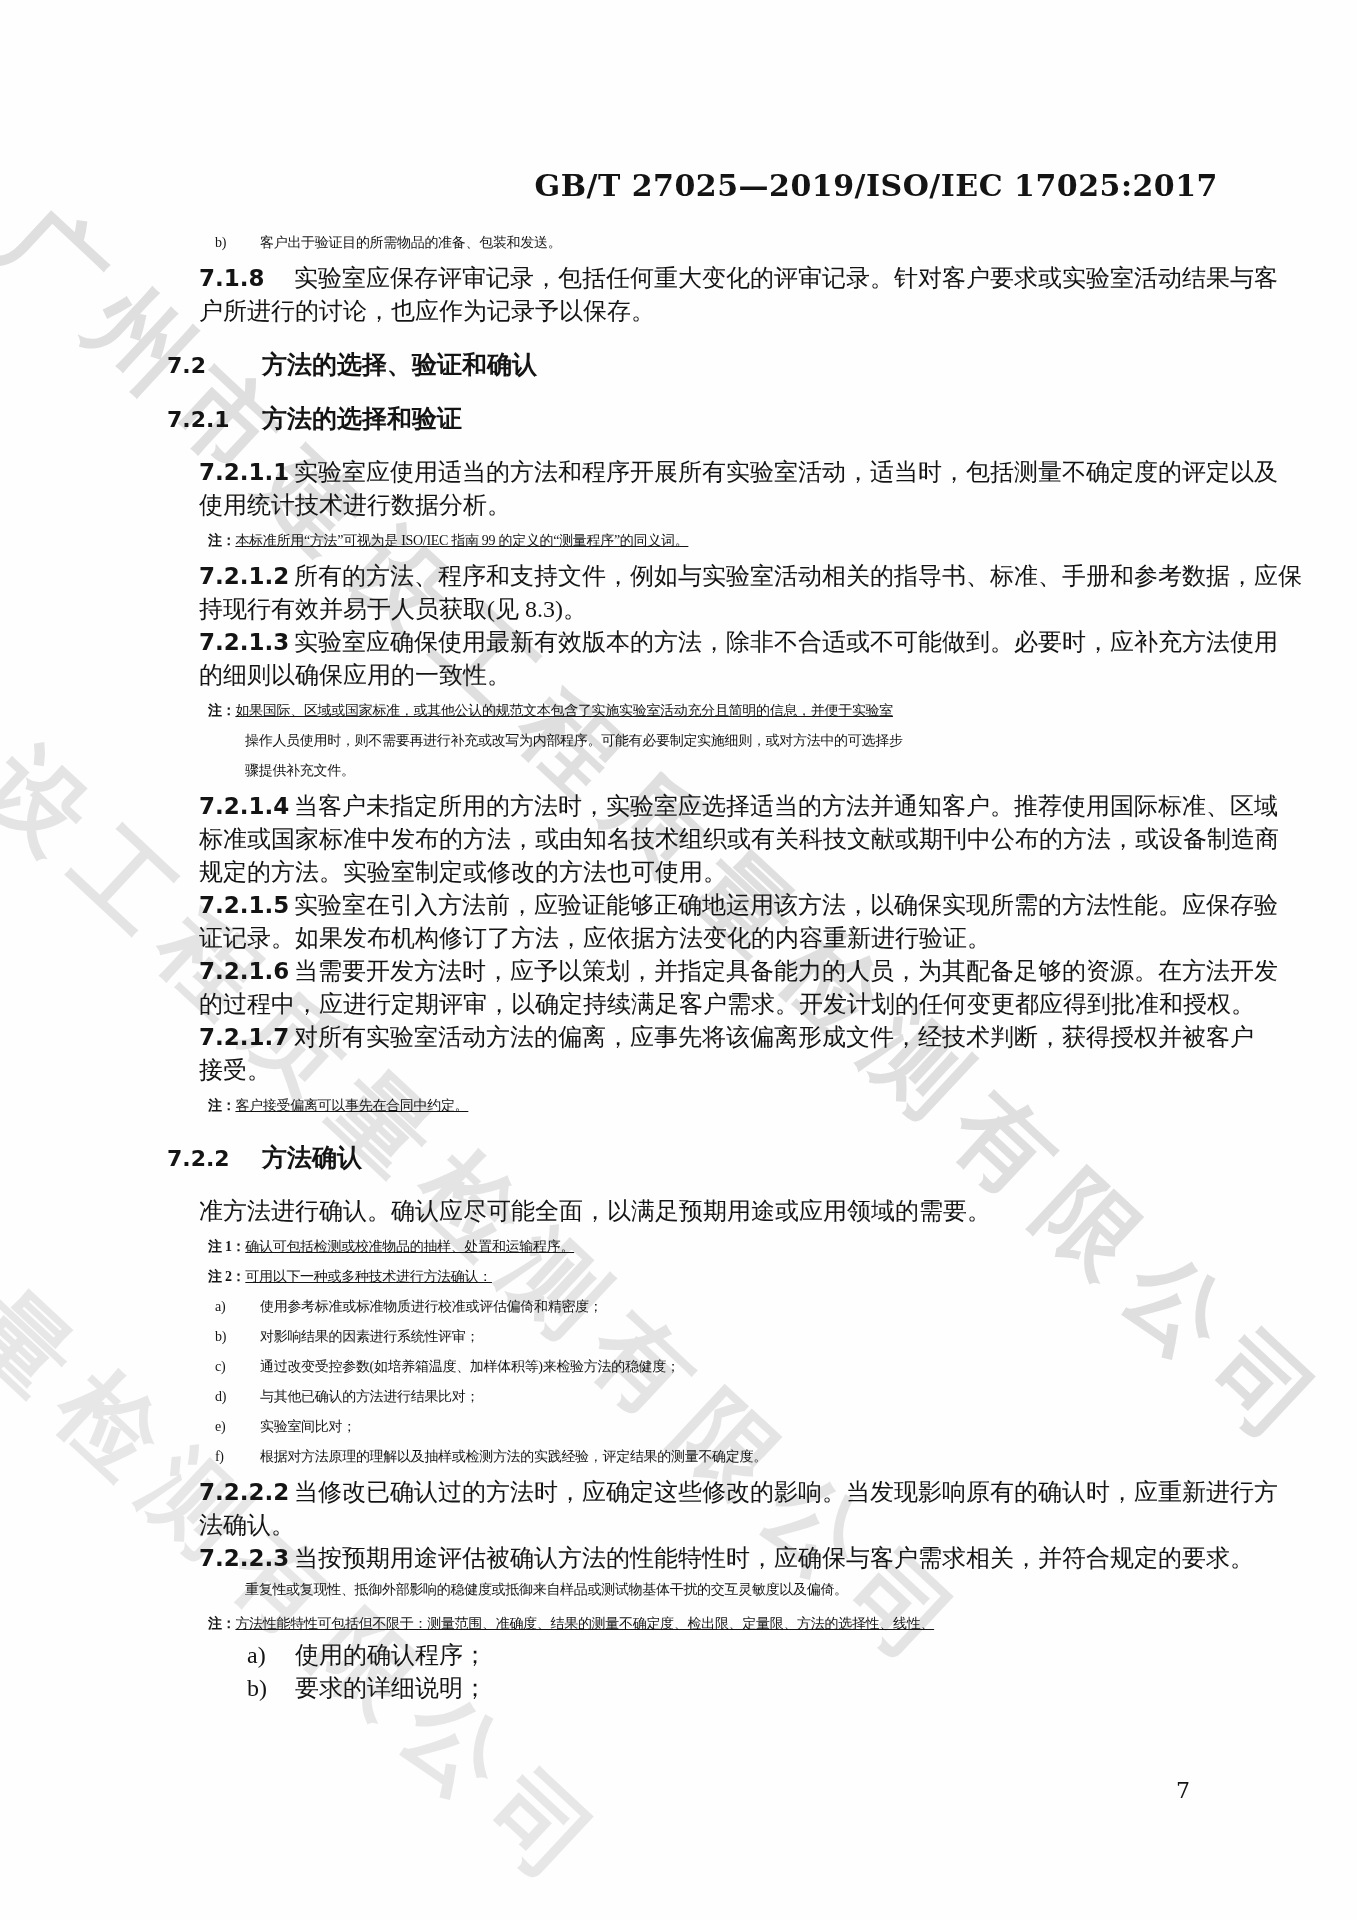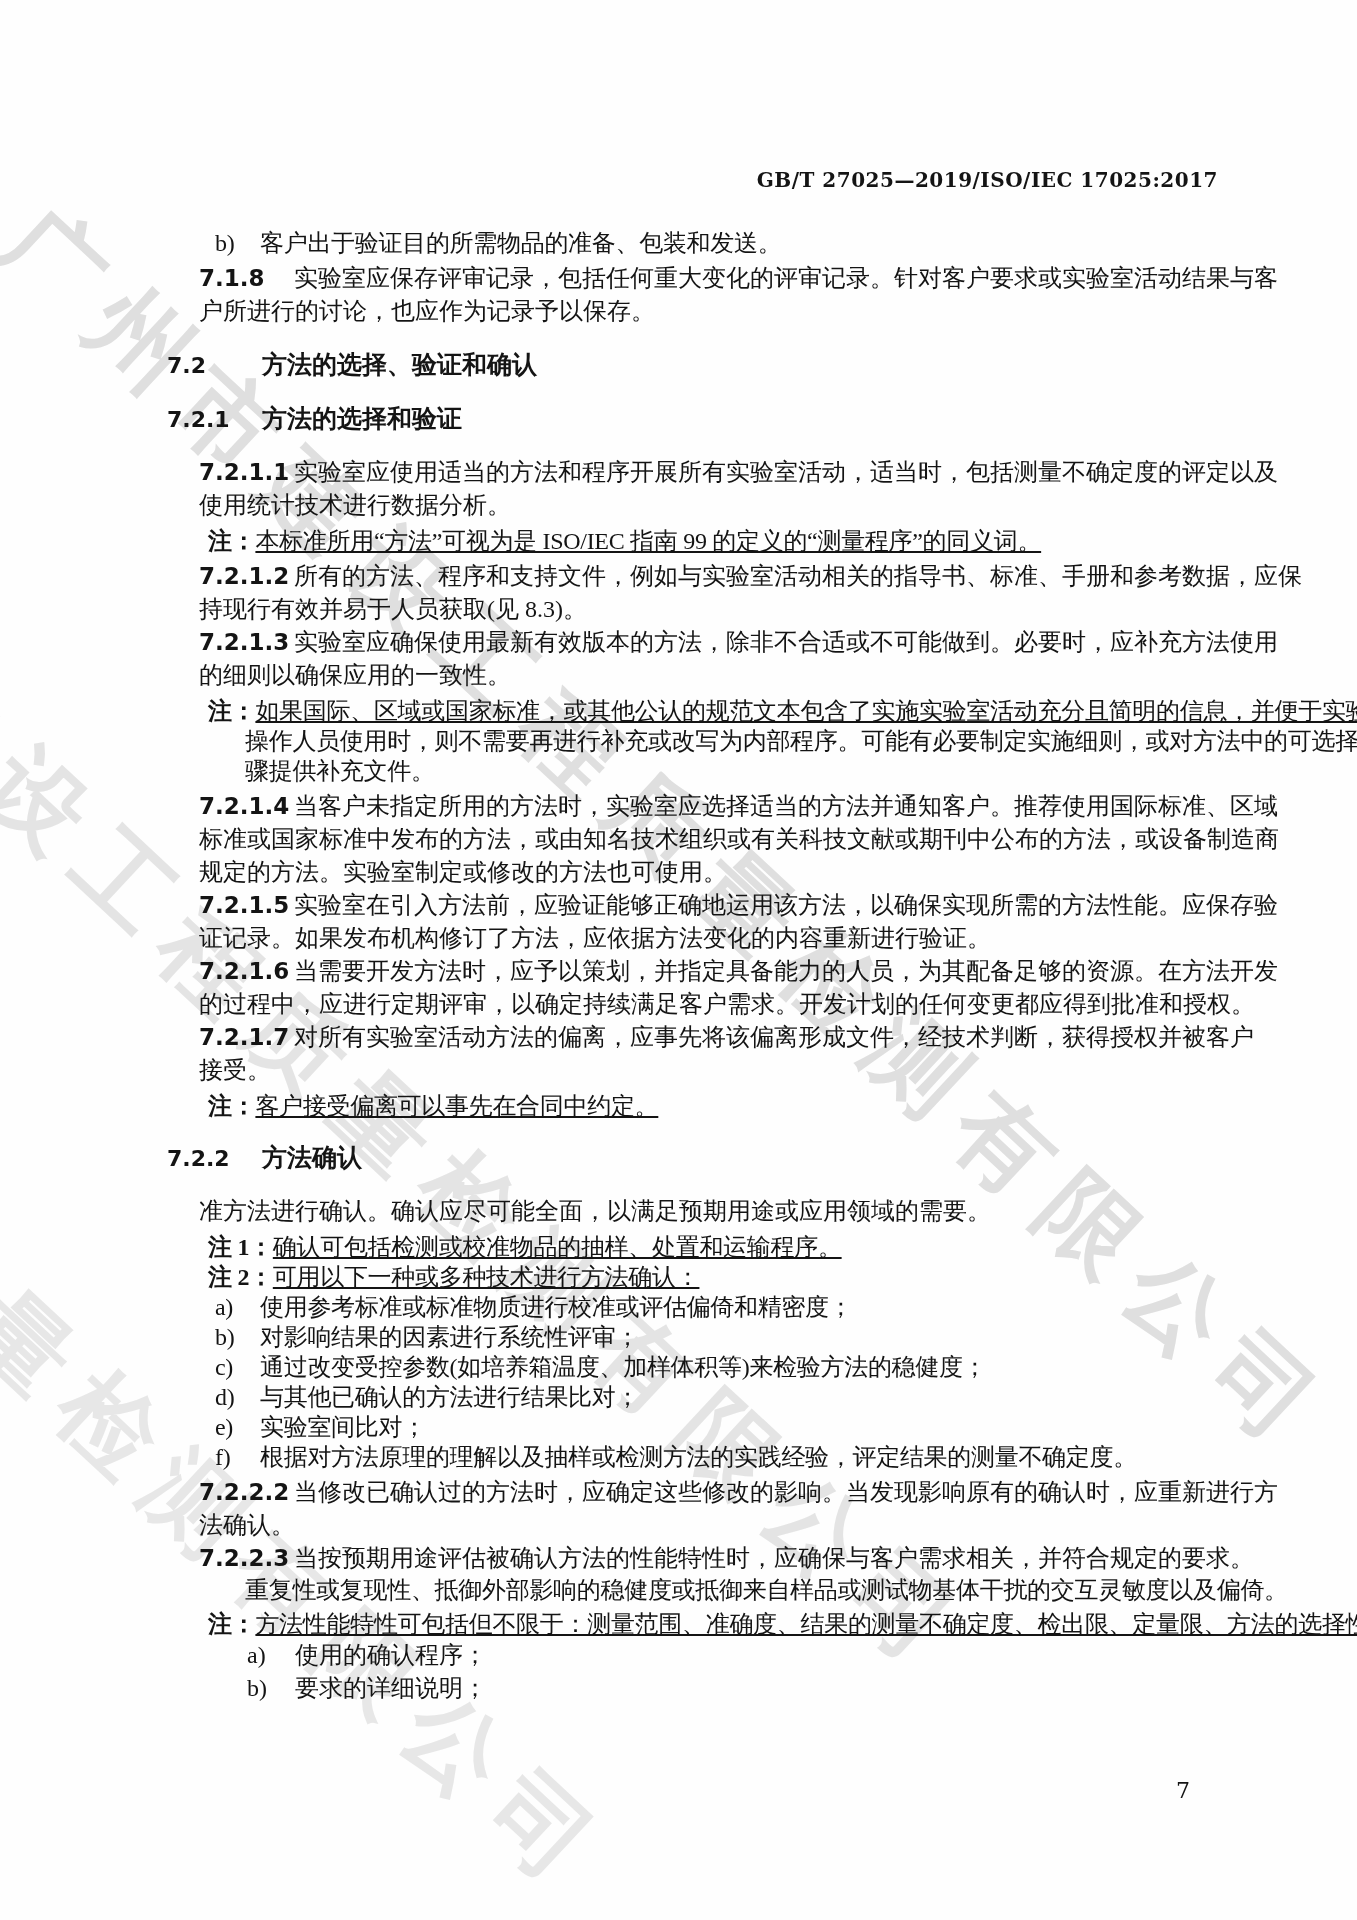--- a/index.html
+++ b/index.html
@@ -20,33 +20,33 @@
     letter-spacing:22px; white-space:nowrap;
     transform:rotate(43deg); transform-origin:0 0;
     opacity:.55;
   }
   .wm1 { left:62px;   top:180px; }
   .wm2 { left:-300px; top:400px; opacity:.45; }
   .wm3 { left:-660px; top:620px; opacity:.4; }
   
   .header {
     position:absolute; top:168px; right:139px; z-index:2;
-    font-size:20px; font-weight:bold; letter-spacing:.5px;
+    font-size:30px; font-weight:bold; letter-spacing:.5px;
     font-family:"DejaVu Serif","Liberation Serif",serif;
   }
   .pageno {
     position:absolute; top:1778px; left:1176px; z-index:2;
     font-size:22px; font-family:"DejaVu Serif",serif;
   }
   
   .content { position:absolute; left:167px; top:228px; width:1056px; z-index:1; }
   .line { white-space:nowrap; }
   .kind-clause, .kind-body, .kind-item-body { font-size:24px; line-height:33px;margin-left:32px; }
   .kind-heading { font-size:25px; line-height:33px; font-weight:bold; margin:20px 0; }
-  .kind-note, .kind-note-cont, .kind-item-small { font-size:24px; line-height:30px; letter-spacing:-0.3px; }
+  .kind-note, .kind-note-cont, .kind-item-small { font-size:14px; line-height:30px; letter-spacing:-0.3px; }
   .blk-start { margin-top:4px; }
   .blk-end   { margin-bottom:4px; }
   .num {
     display:inline-block; min-width:95px;
     font-family:"DejaVu Sans","Liberation Sans",sans-serif;
     font-weight:bold; font-size:23px;
   }
   .kind-heading .num { font-size:22px; }
   .marker { display:inline-block; width:45px; padding-left:48px; box-sizing:content-box; }
   .kind-item-body .marker { width:48px; }

